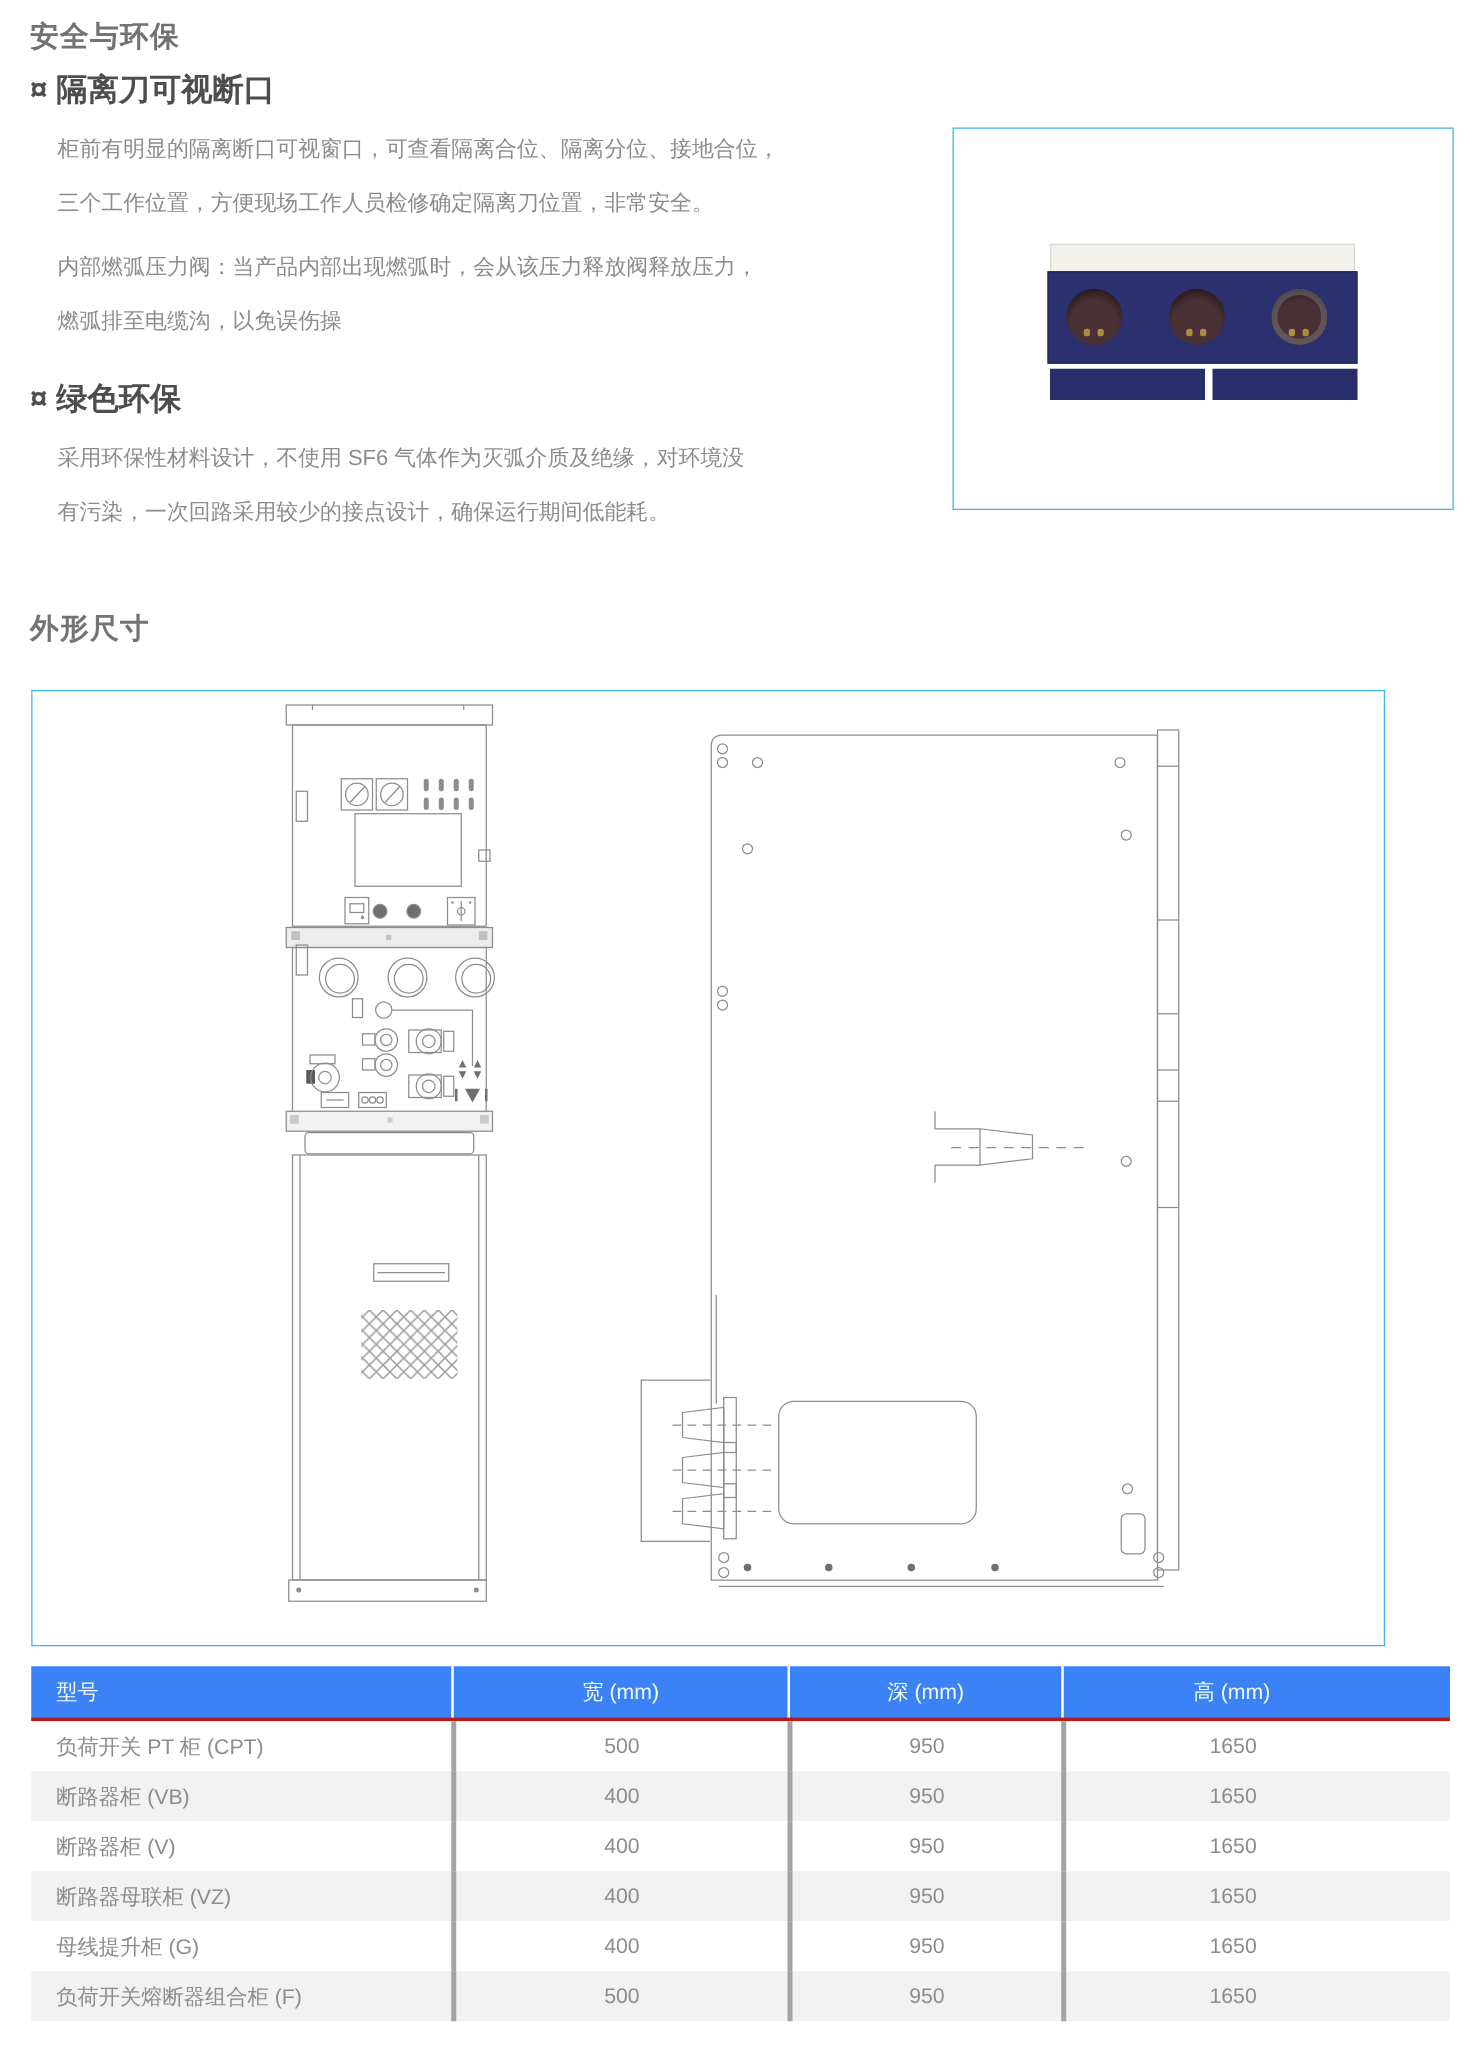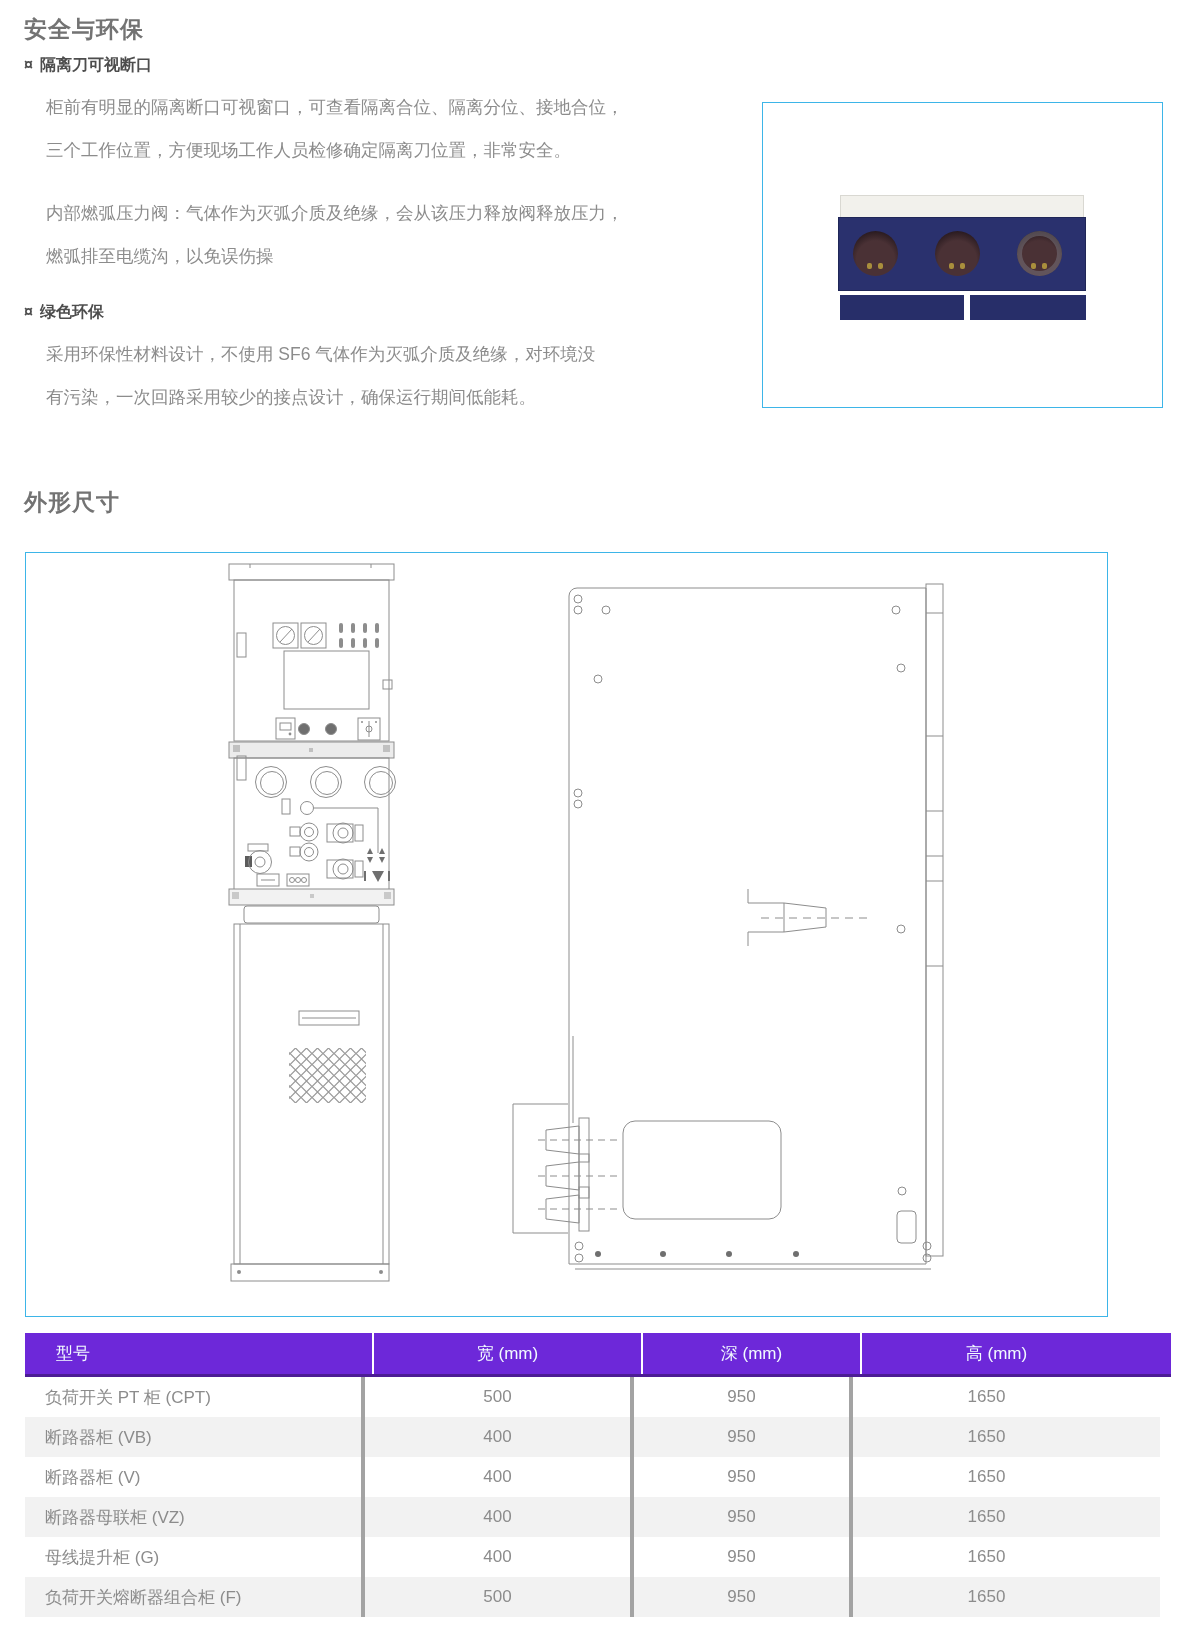--- a/index.html
+++ b/index.html
@@ -8,21 +8,21 @@
 
   .section-title{position:absolute;left:24px;color:#737373;font-size:23px;
        font-weight:bold;letter-spacing:1px;}
   #title-safety{top:14px;}
   #title-dimensions{top:487px;}
 
   .feature{position:absolute;left:24px;width:680px;}
   #feature-0{top:55px;}
   #feature-1{top:182px;}
   #feature-2{top:302px;}
-  .feature h3{margin:0;font-size:16px;color:#4d4d4d;font-weight:bold;}
+  .feature h3{margin:0;font-size:25px;color:#4d4d4d;font-weight:bold;}
   .feature h3 .bullet{margin-right:7px;font-weight:bold;color:#4d4d4d;}
   .feature .para{margin:10px 0 0 22px;}
   .pline{display:block;font-size:17.5px;color:#8c8c8c;line-height:43px;}
 
   
   .photo-box{position:absolute;left:762px;top:102px;width:399px;height:304px;
        border:1px solid #3db5e8;background:#ffffff;}
   .strip-top{position:absolute;left:77px;top:92px;width:244px;height:23px;
        background:#f2f1ec;border:1px solid #d9d8d2;box-sizing:border-box;}
   .panel-navy{position:absolute;left:75px;top:114px;width:248px;height:74px;
@@ -39,21 +39,21 @@
   .strip-b.right{left:207px;width:116px;}
 
   
   .drawing-box{position:absolute;left:25px;top:552px;width:1081px;height:763px;
        border:1px solid #3db5e8;background:#ffffff;}
   .drawing-box svg{position:absolute;left:0;top:0;}
 
   
   .dim-table{position:absolute;left:25px;top:1333px;width:1135px;font-size:17px;}
   .tr{display:flex;width:100%;}
-  .tr.head{background:#6d28d9;height:41px;border-bottom:3px solid #4c1d95;padding-left:11px;}
+  .tr.head{background:#3b82f6;height:41px;border-bottom:3px solid #b91c1c;}
   .tr.head .td{color:#f2fbff;font-weight:normal;}
   .tr.body{height:40px;}
   .tr.body.odd{background:#ffffff;}
   .tr.body.even{background:#f2f2f2;}
   .td{box-sizing:border-box;display:flex;align-items:center;justify-content:center;
       color:#8c8c8c;}
   .td.c0{width:336px;justify-content:flex-start;padding-left:20px;}
   .td.c1{width:269px;} .td.c2{width:219px;} .td.c3{width:271px;}
   .tr.head .td.c1,.tr.head .td.c2,.tr.head .td.c3{border-left:2px solid #ffffff;}
   .tr.body .td.c1,.tr.body .td.c2,.tr.body .td.c3{border-left:4px solid #a3a3a3;}
@@ -68,21 +68,21 @@
     <span class="bullet">¤</span><span>隔离刀可视断口</span>
   </h3>
   <div class="para">
     <span class="pline">柜前有明显的隔离断口可视窗口，可查看隔离合位、隔离分位、接地合位，</span>
     <span class="pline">三个工作位置，方便现场工作人员检修确定隔离刀位置，非常安全。</span>
   </div>
 </div>
 
 <div class="feature" id="feature-1">
   <div class="para">
-    <span class="pline">内部燃弧压力阀：气体作为灭弧介质及绝缘，会从该压力释放阀释放压力，</span>
+    <span class="pline">内部燃弧压力阀：当产品内部出现燃弧时，会从该压力释放阀释放压力，</span>
     <span class="pline">燃弧排至电缆沟，以免误伤操</span>
   </div>
 </div>
 
 <div class="feature" id="feature-2">
   <h3>
     <span class="bullet">¤</span><span>绿色环保</span>
   </h3>
   <div class="para">
     <span class="pline">采用环保性材料设计，不使用 SF6 气体作为灭弧介质及绝缘，对环境没</span>

